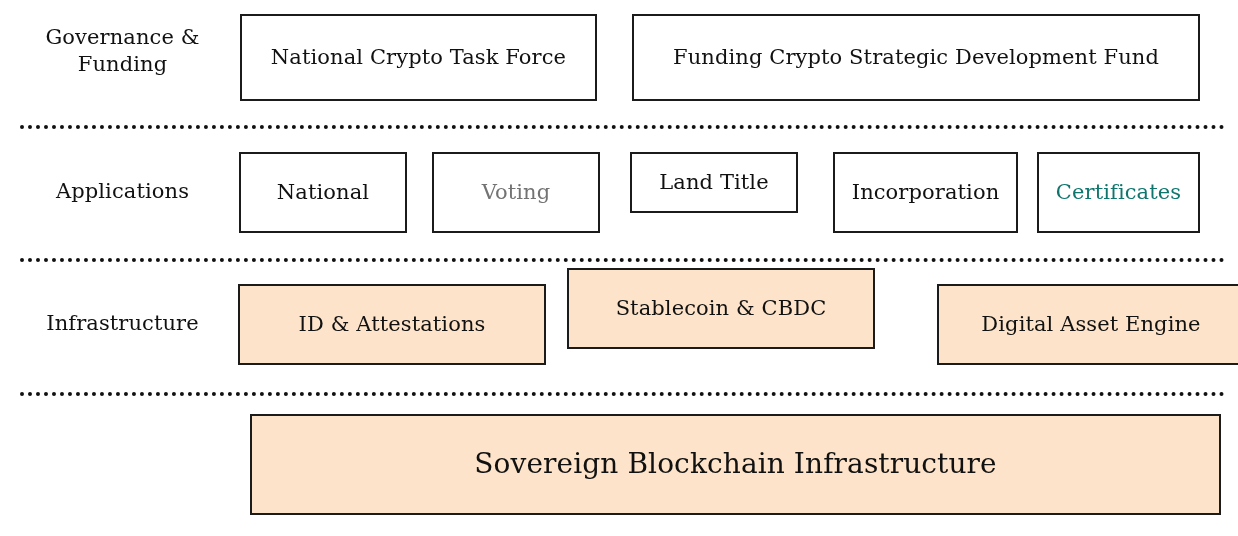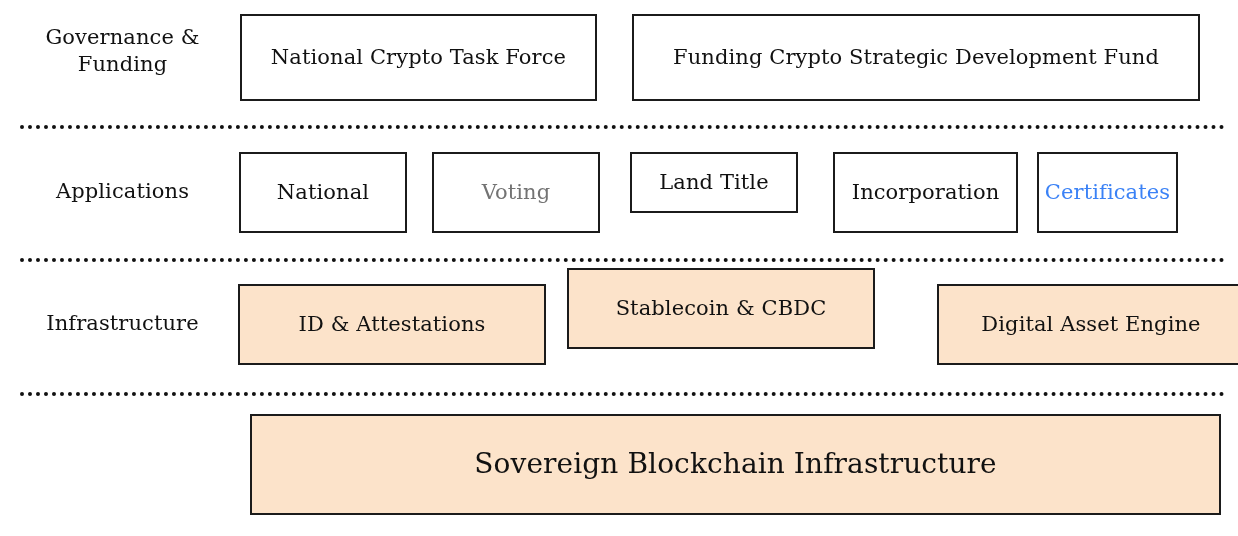--- a/index.html
+++ b/index.html
@@ -71,19 +71,19 @@
     <div class="divider" style="left: 20px; top: 392px; width: 1205px; border-top-color: rgb(17, 17, 17);"></div>
     <div class="row-label" style="left: 20px; top: 24px; width: 205px; color: rgb(17, 17, 17);">Governance &amp;
 Funding</div>
     <div class="node" style="left: 240px; top: 14px; width: 357px; height: 87px; background: rgb(255, 255, 255); border-color: rgb(27, 27, 27); color: rgb(17, 17, 17);">National Crypto Task Force</div>
     <div class="node" style="left: 632px; top: 14px; width: 568px; height: 87px; background: rgb(255, 255, 255); border-color: rgb(27, 27, 27); color: rgb(17, 17, 17);">Funding Crypto Strategic Development Fund</div>
     <div class="row-label" style="left: 20px; top: 178px; width: 205px; color: rgb(17, 17, 17);">Applications</div>
     <div class="node" style="left: 239px; top: 152px; width: 168px; height: 81px; background: rgb(255, 255, 255); border-color: rgb(27, 27, 27); color: rgb(17, 17, 17);">National</div>
     <div class="node" style="left: 432px; top: 152px; width: 168px; height: 81px; background: rgb(255, 255, 255); border-color: rgb(27, 27, 27); color: #737373;">Voting</div>
     <div class="node" style="left: 630px; top: 152px; width: 168px; height: 61px; background: rgb(255, 255, 255); border-color: rgb(27, 27, 27); color: rgb(17, 17, 17);">Land Title</div>
     <div class="node" style="left: 823px; top: 152px; width: 185px; height: 81px; background: rgb(255, 255, 255); border-color: rgb(27, 27, 27); color: rgb(17, 17, 17); margin-left: 10px;">Incorporation</div>
-    <div class="node" style="left: 1037px; top: 152px; width: 141px; height: 81px; background: rgb(255, 255, 255); border-color: rgb(27, 27, 27); color: #3b82f6;">Certificates</div>
+    <div class="node" style="left: 1037px; top: 152px; width: 163px; height: 81px; background: rgb(255, 255, 255); border-color: rgb(27, 27, 27); color: #0f766e;">Certificates</div>
     <div class="row-label" style="left: 20px; top: 310px; width: 205px; color: rgb(17, 17, 17);">Infrastructure</div>
     <div class="node filled" style="left: 238px; top: 284px; width: 308px; height: 81px; background: rgb(252, 227, 202); border-color: rgb(27, 27, 27); color: rgb(17, 17, 17);">ID &amp; Attestations</div>
     <div class="node filled" style="left: 567px; top: 268px; width: 308px; height: 81px; background: rgb(252, 227, 202); border-color: rgb(27, 27, 27); color: rgb(17, 17, 17);">Stablecoin &amp; CBDC</div>
     <div class="node filled" style="left: 937px; top: 284px; width: 308px; height: 81px; background: rgb(252, 227, 202); border-color: rgb(27, 27, 27); color: rgb(17, 17, 17);">Digital Asset Engine</div>
     <div class="node filled big" style="left: 234px; top: 414px; width: 971px; height: 101px; background: rgb(252, 227, 202); border-color: rgb(27, 27, 27); color: rgb(17, 17, 17);">Sovereign Blockchain Infrastructure</div>
   </div>
 
 </body></html>

